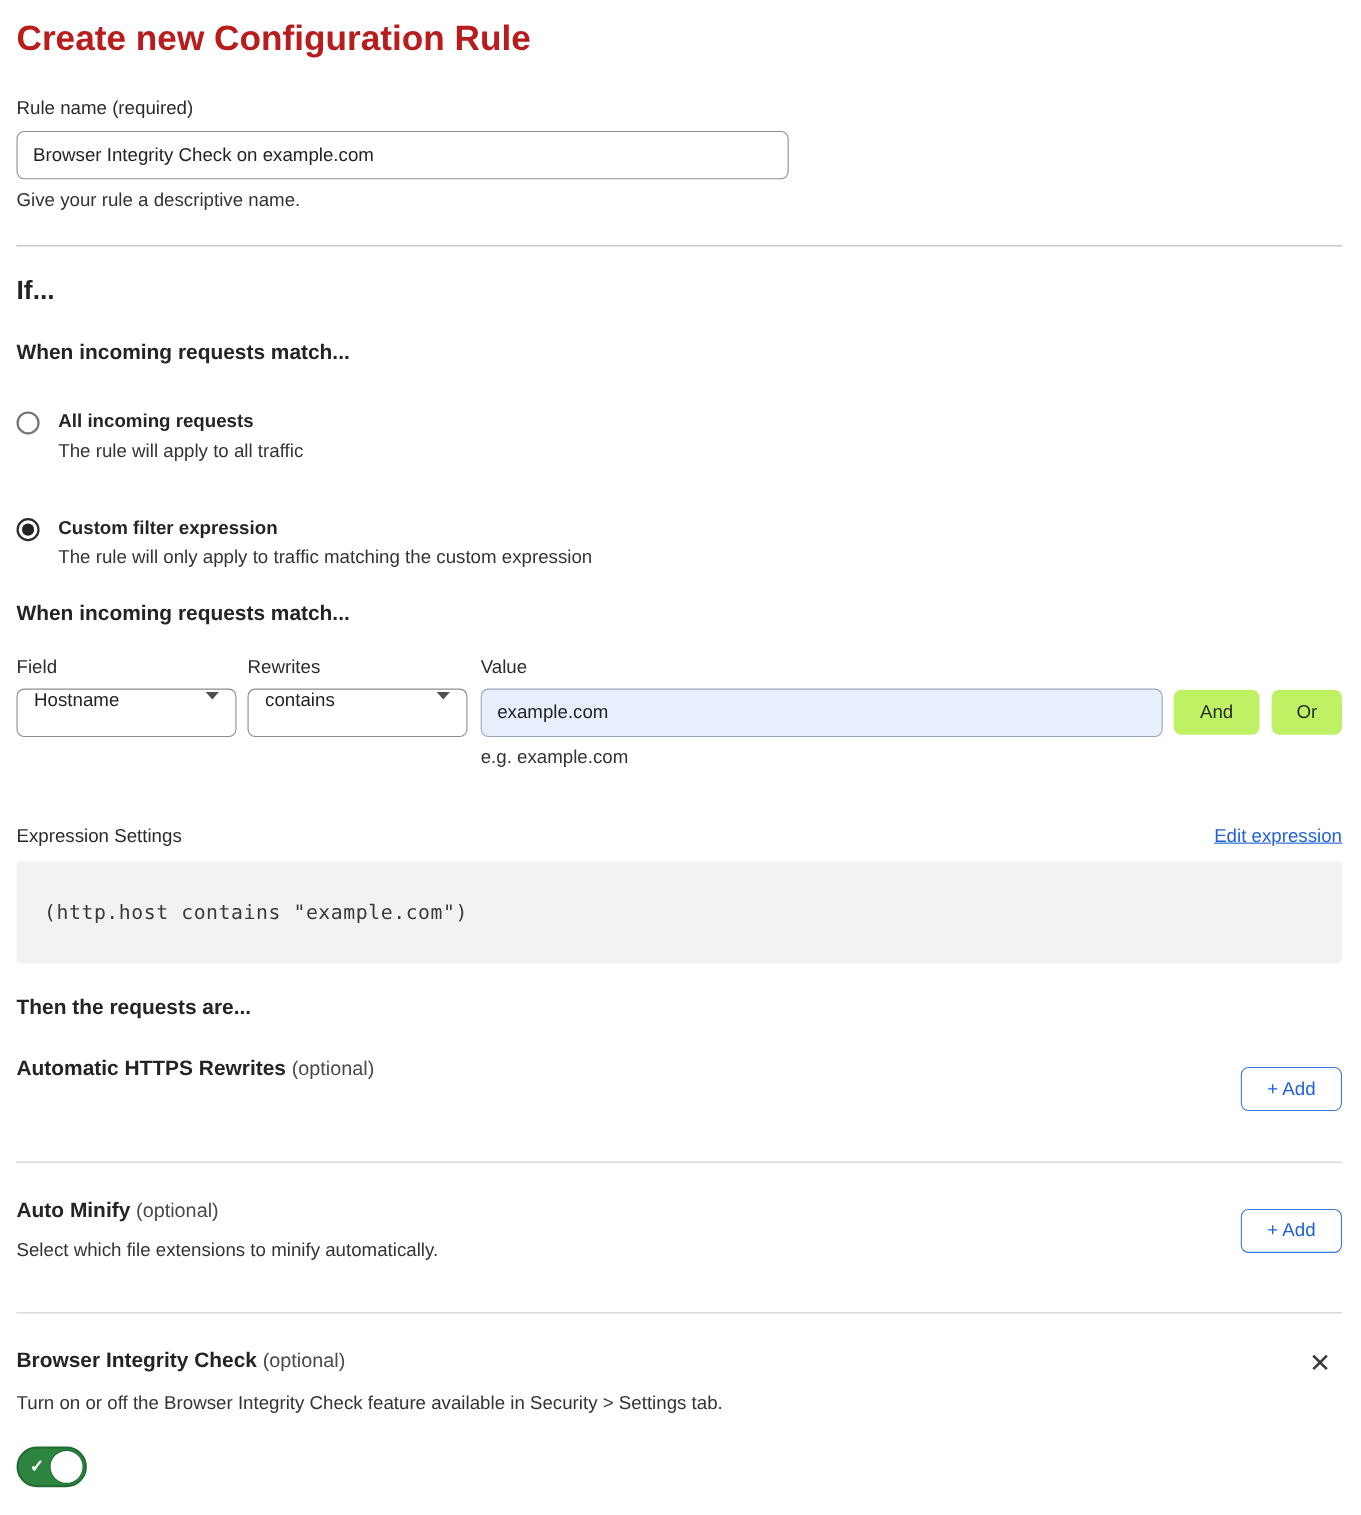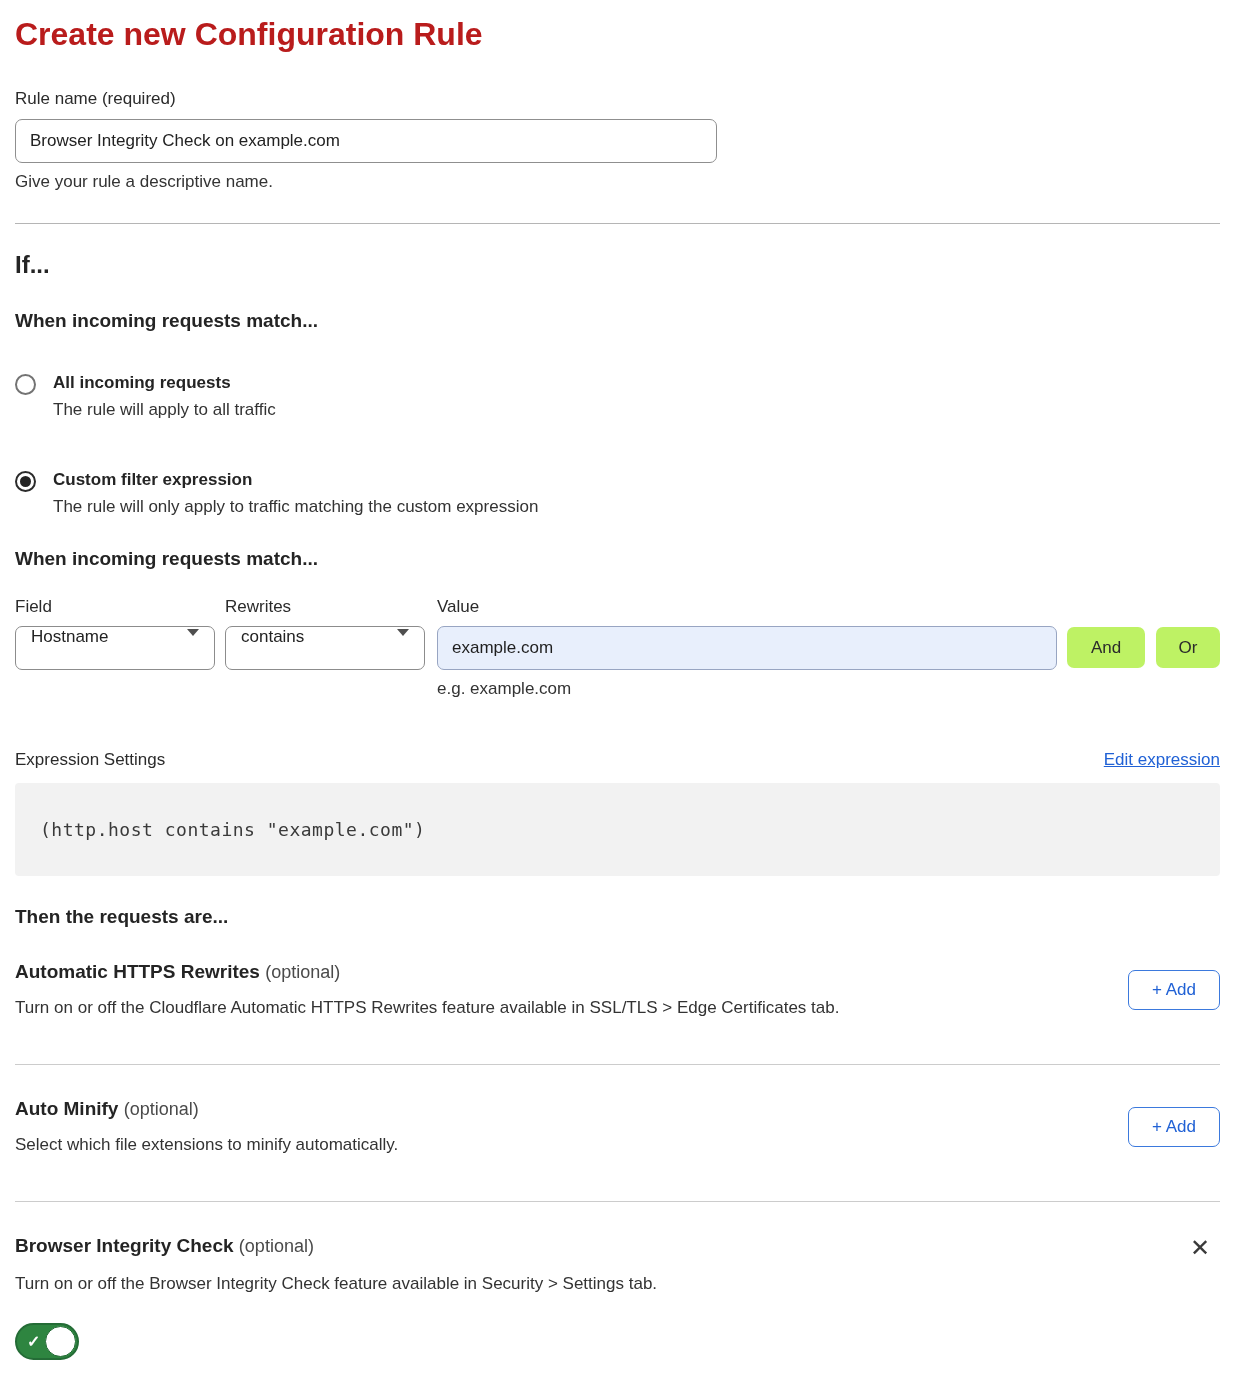--- a/index.html
+++ b/index.html
@@ -184,21 +184,20 @@
 
   <h3 class="sub-heading then-heading">Then the requests are...</h3>
 
   <div class="setting-block">
     <div class="setting-row">
       <div>
         <div class="setting-head">
           <span class="setting-title">Automatic HTTPS Rewrites</span>
           <span class="optional">(optional)</span>
         </div>
-        <div class="setting-desc">Turn on or off the Cloudflare Automatic HTTPS Rewrites feature available in SSL/TLS &gt; Edge Certificates tab.</div>
       </div>
       <button class="btn-add">+ Add</button>
     </div>
     <hr class="setting-divider">
   </div>
 
   <div class="setting-block">
     <div class="setting-row">
       <div>
         <div class="setting-head">

